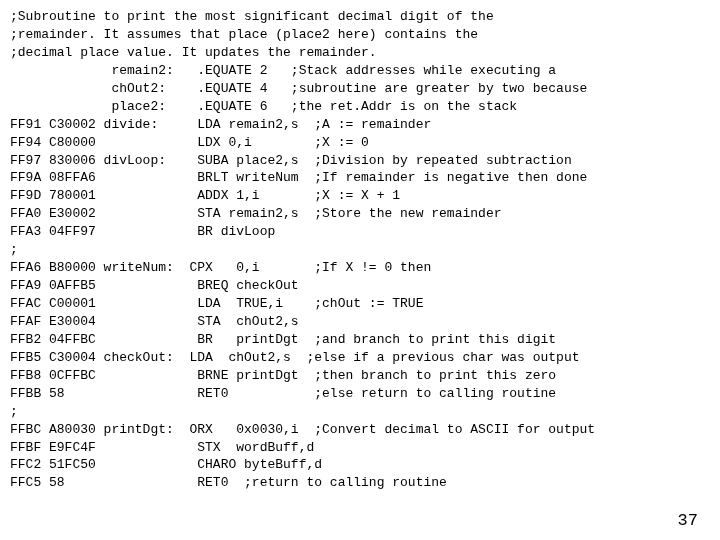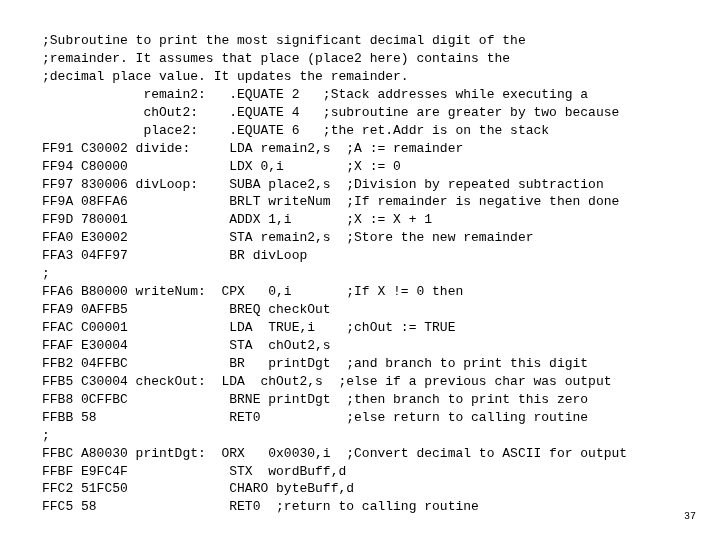--- a/index.html
+++ b/index.html
@@ -1,16 +1,16 @@
 <!DOCTYPE html>
 <html><head>
   <meta charset="utf-8">
   <style>
     * {
-      margin: 8px;
+      margin: 0;
       padding: 0;
       box-sizing: border-box;
     }
     body {
       background: #ffffff;
       font-family: 'Courier New', Courier, monospace;
       font-size: 13px;
       line-height: 1.38;
       color: #000000;
       width: 720px;
@@ -20,23 +20,23 @@
     }
     pre {
       white-space: pre;
       font-family: 'Courier New', Courier, monospace;
       font-size: 13px;
       line-height: 1.38;
     }
     .page-number {
       position: absolute;
       bottom: 8px;
-      right: 16px;
+      right: 22px;
       font-family: 'Courier New', Courier, monospace;
-      font-size: 10px;
+      font-size: 17px;
     }
   </style>
 </head>
 <body>
 
 <div>
   <pre id="code-lines">;Subroutine to print the most significant decimal digit of the
 ;remainder. It assumes that place (place2 here) contains the
 ;decimal place value. It updates the remainder.
              remain2:   .EQUATE 2   ;Stack addresses while executing a

